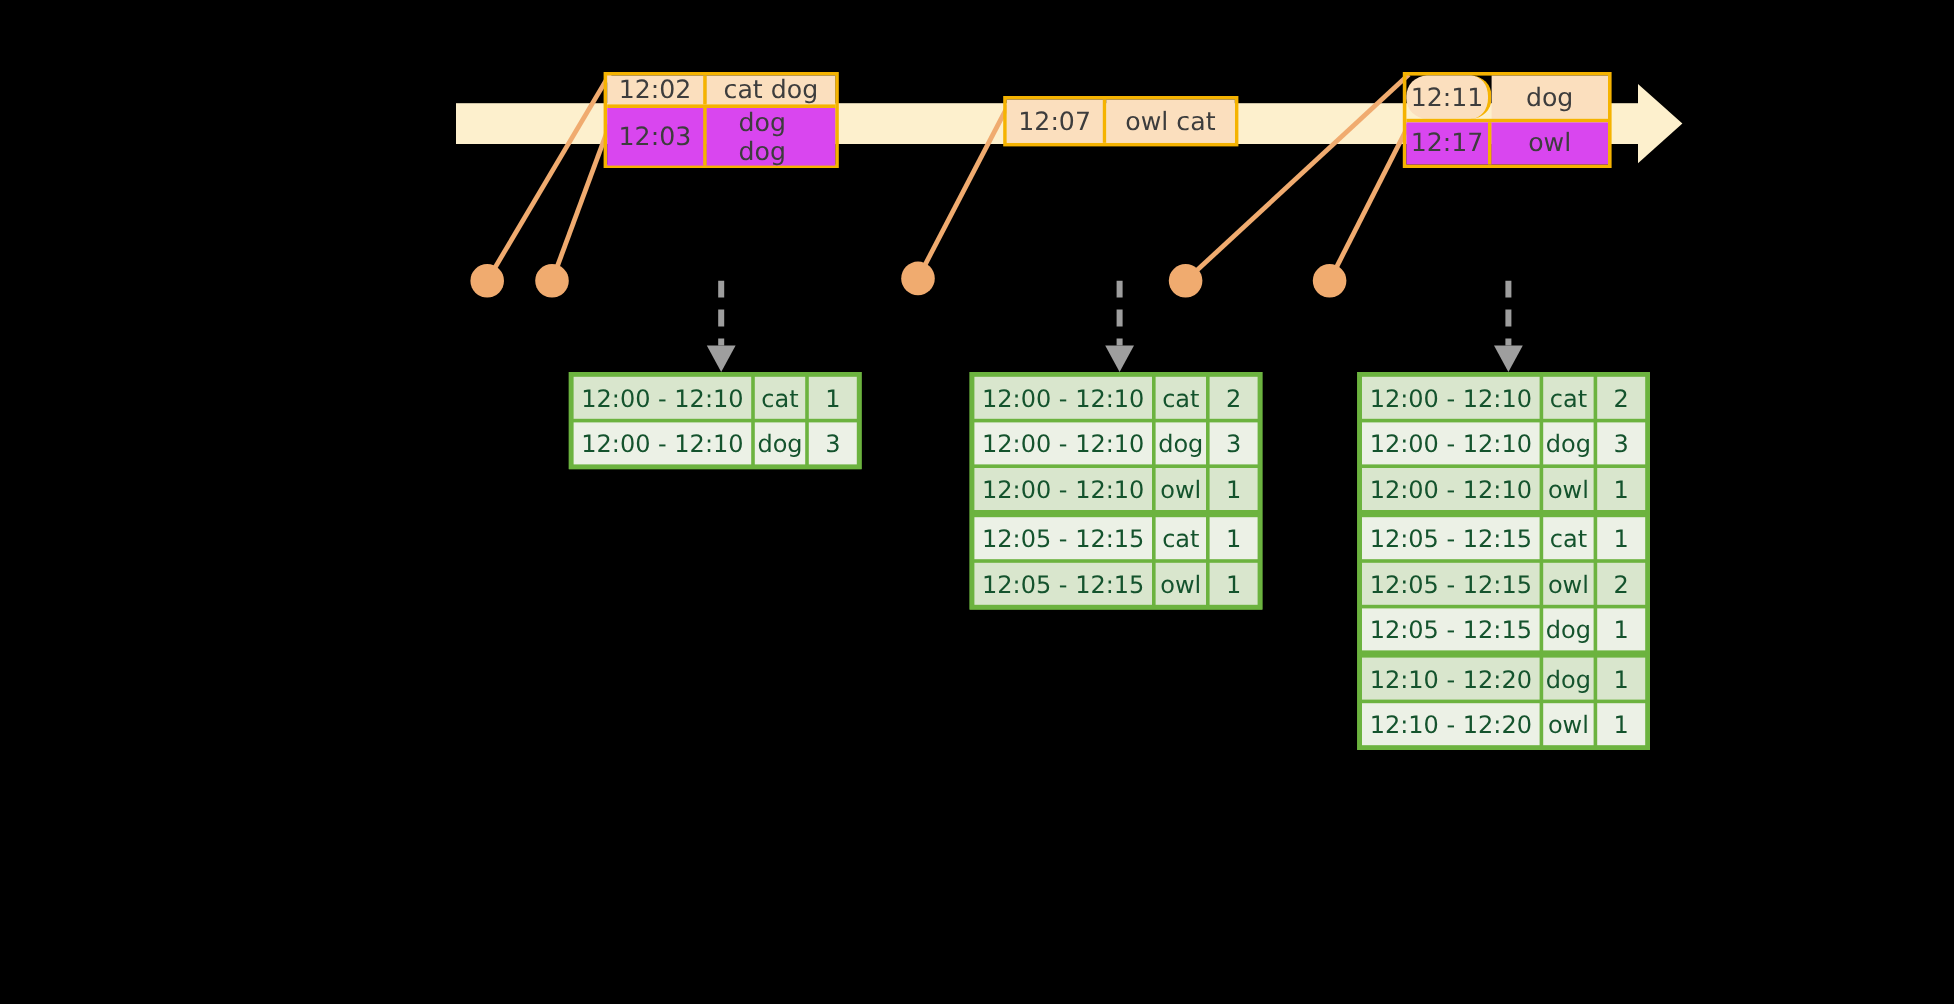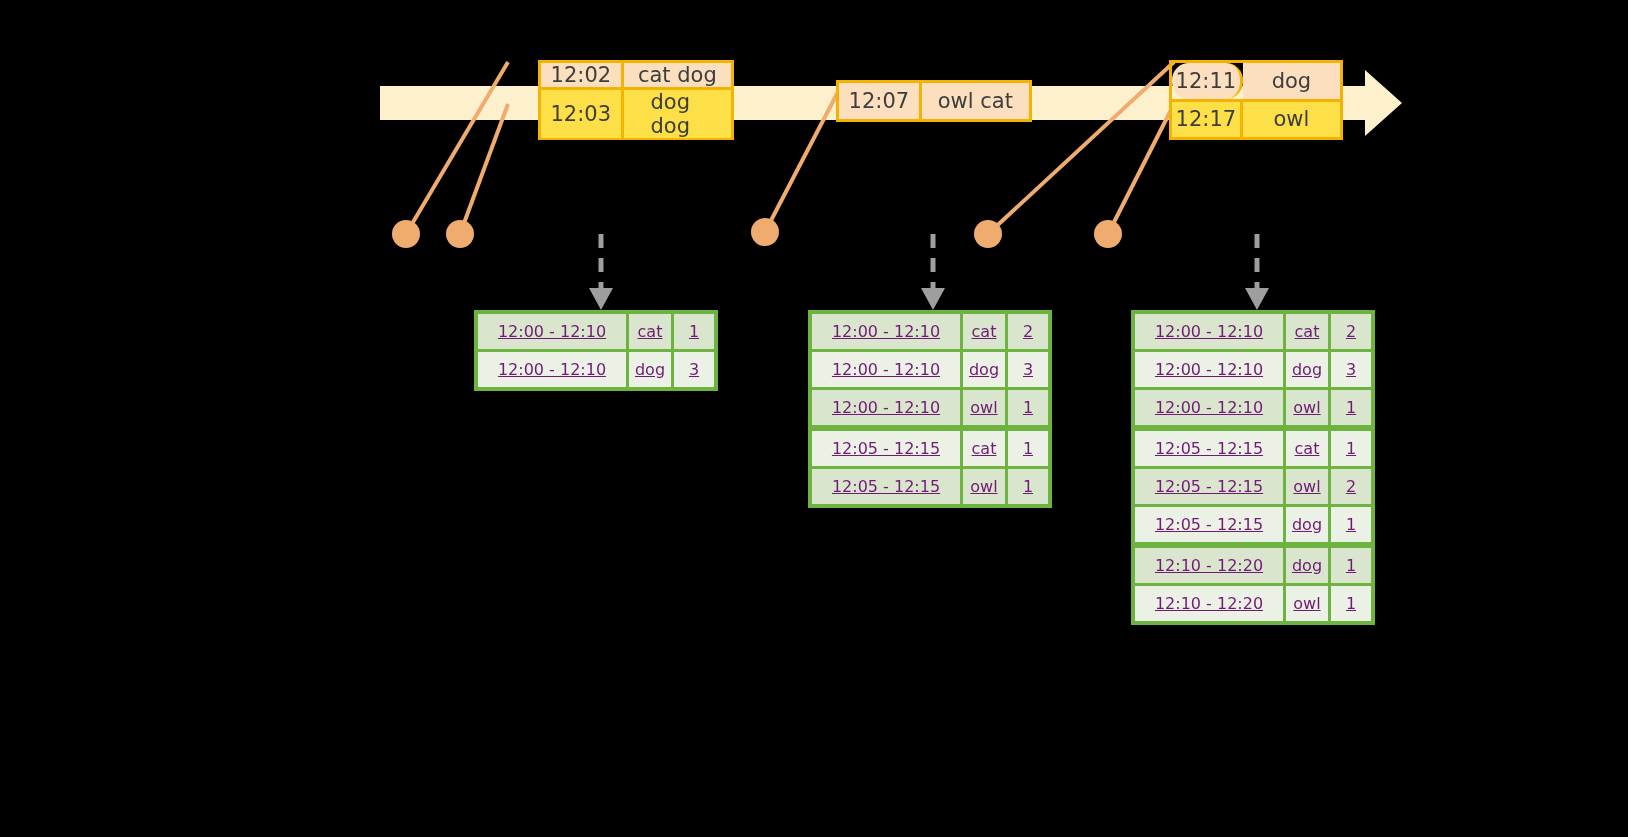--- a/index.html
+++ b/index.html
@@ -12,32 +12,32 @@
   
   .ev-box{position:absolute;border:3px solid #f5b301;box-sizing:border-box;display:flex;flex-direction:column;}
   .ev-row{display:flex;flex:1;}
   .ev-row + .ev-row{border-top:3px solid #f5b301;}
   .ev-time{display:flex;align-items:center;justify-content:center;
            border-right:3px solid #f5b301;box-sizing:border-box;
            font-size:21px;color:#3d3d3d;}
   .ev-val{display:flex;align-items:center;justify-content:center;box-sizing:border-box;
           font-size:21px;color:#3d3d3d;}
   .sh-dark{background:#fbdfbe;}
-  .sh-light{background:#fde047;}
+  .sh-light{background:#d946ef;}
 
   
   .dot{position:absolute;width:28px;height:28px;border-radius:50%;background:#f0ab6f;}
 
   
   .gtable{position:absolute;border:4px solid #6cb33f;box-sizing:border-box;background:#6cb33f;
           display:flex;flex-direction:column;gap:3px;padding:0;}
   .grow{display:flex;gap:3px;height:35px;}
   .grow.grp{margin-top:3px;}
   .gc{display:flex;align-items:center;justify-content:center;box-sizing:border-box;
-      font-size:16px;color:#701a75;text-decoration:underline;}
+      font-size:20px;color:#14532d;}
   .gc.range{width:148px;}
   .gc.key{width:42px;}
   .gc.cnt{width:40px;}
   .r-dark{background:#d9e6cd;}
   .r-light{background:#ecf1e6;}
 
   svg.overlay{position:absolute;left:0;top:0;width:1628px;height:837px;pointer-events:none;}
 </style>
 </head>
 <body>
@@ -64,21 +64,21 @@
     <line x1="1257" y1="234" x2="1257" y2="288" stroke="#9e9e9e" stroke-width="5" stroke-dasharray="14,10"></line>
     <polygon points="1245,288 1269,288 1257,310" fill="#9e9e9e"></polygon>
   </svg>
 
   <div class="dot" style="left:392px;top:220px;"></div>
   <div class="dot" style="left:446px;top:220px;"></div>
   <div class="dot" style="left:751px;top:218px;"></div>
   <div class="dot" style="left:974px;top:220px;"></div>
   <div class="dot" style="left:1094px;top:220px;"></div>
 
-  <div class="ev-box" style="left:503px;top:60px;width:196px;height:80px;margin-left:35px;">
+  <div class="ev-box" style="left:503px;top:60px;width:196px;height:80px;">
     <div class="ev-row">
       <div class="ev-time sh-dark" style="width:84px;">12:02</div>
       <div class="ev-val sh-dark" style="width:109px;">cat dog</div>
     </div>
     <div class="ev-row">
       <div class="ev-time sh-light" style="width:84px;">12:03</div>
       <div class="ev-val sh-light" style="width:109px;padding-left:27px;">dog dog</div>
     </div>
   </div>
 

